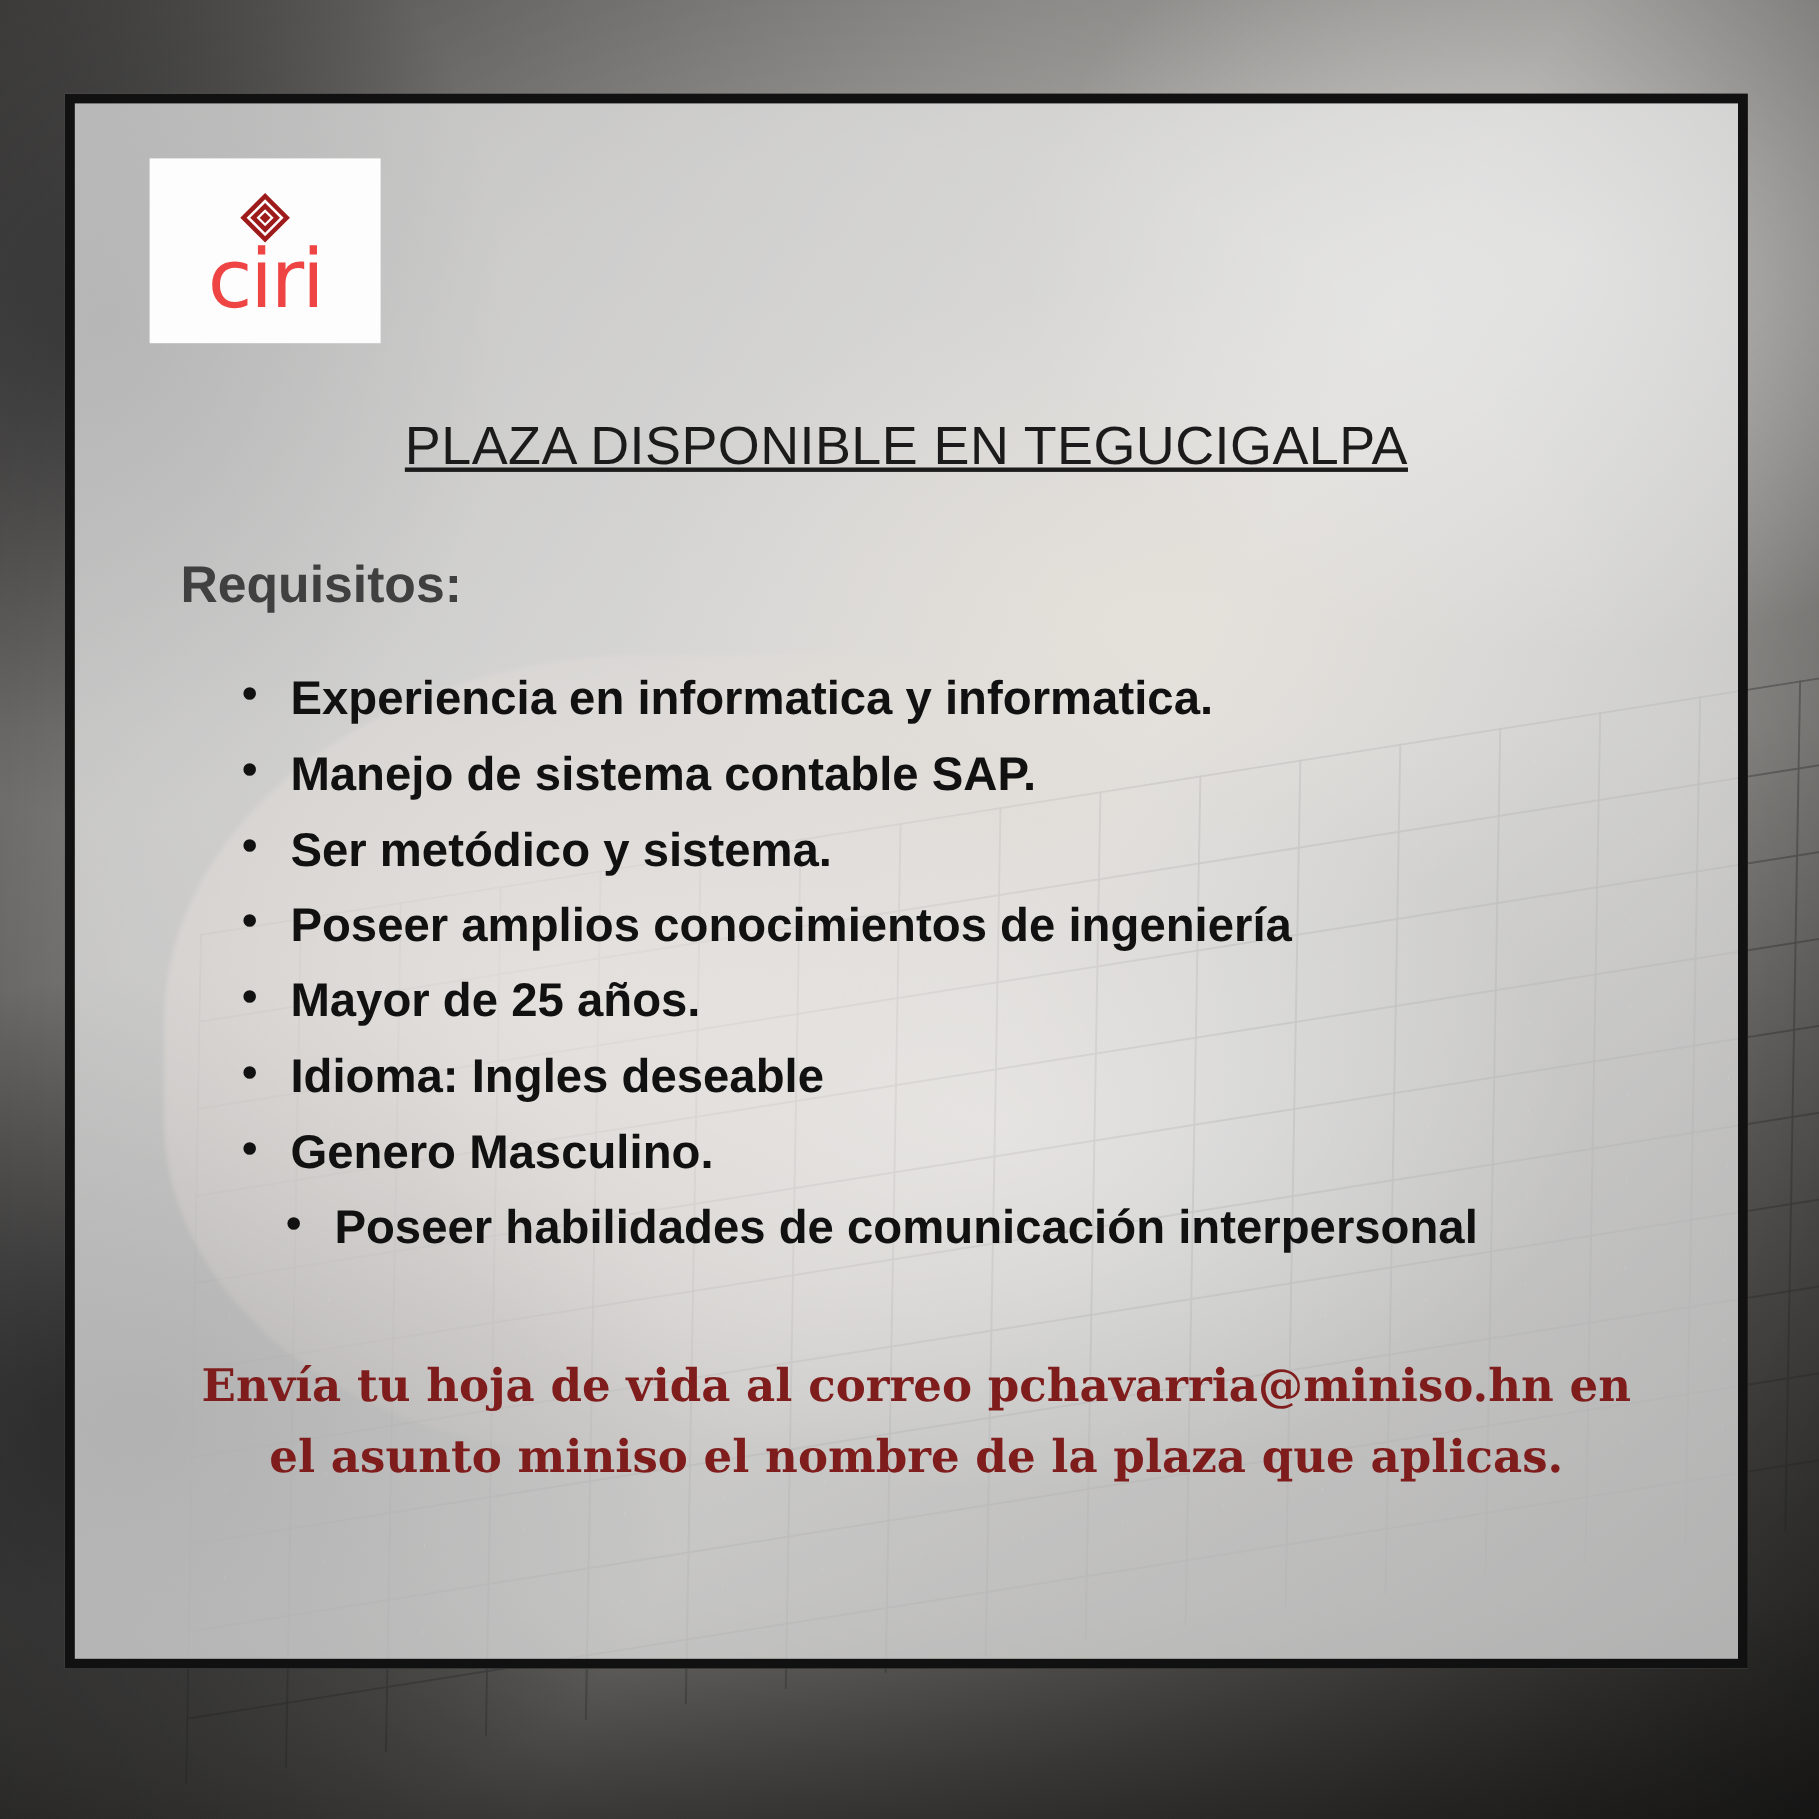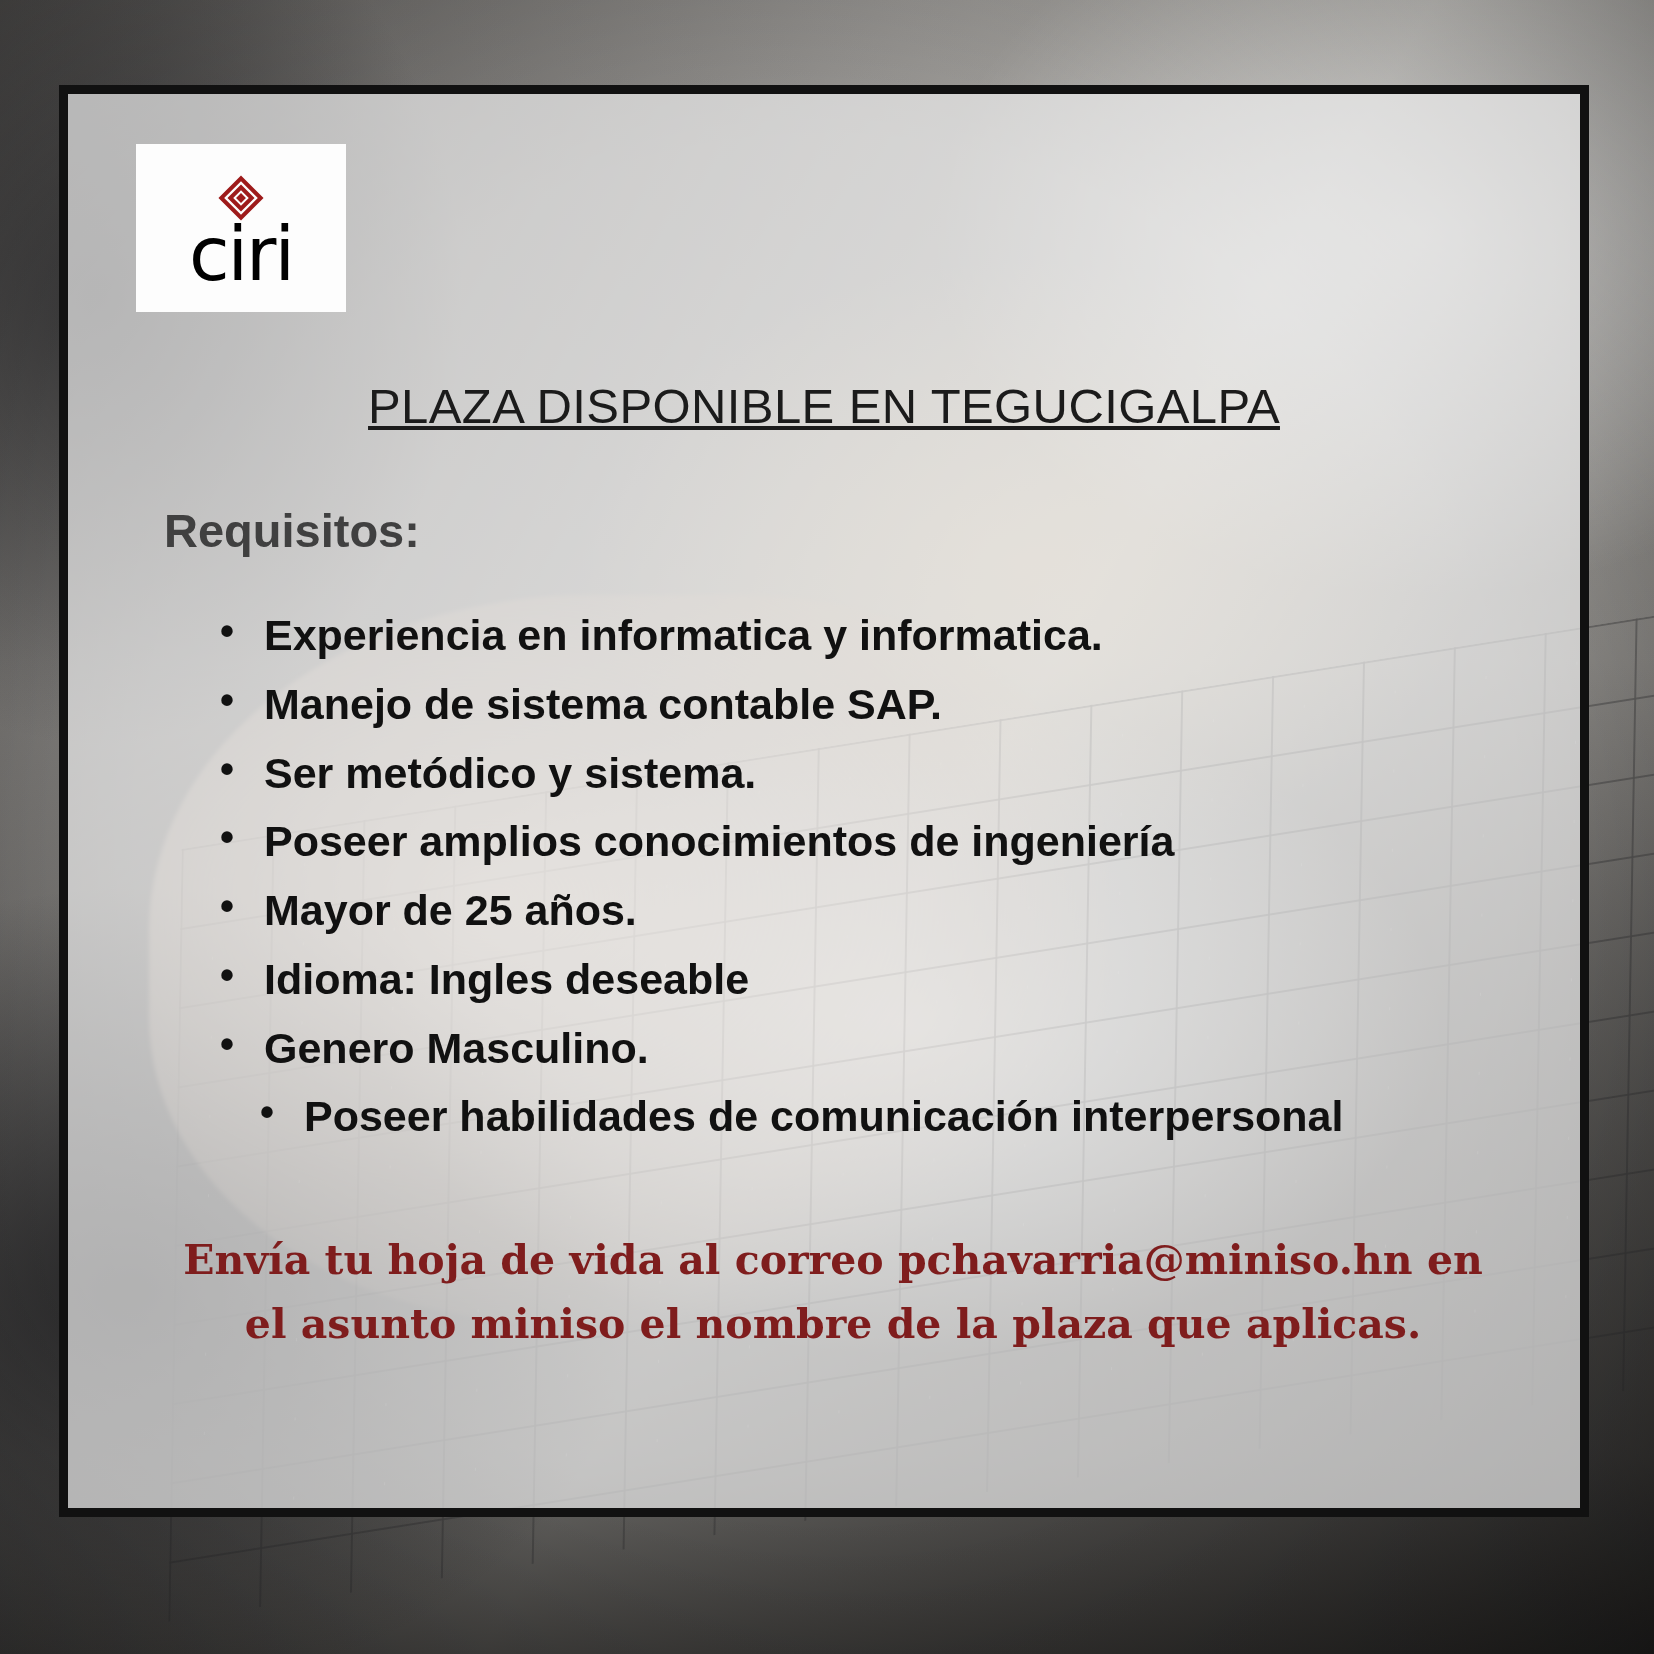--- a/index.html
+++ b/index.html
@@ -116,21 +116,21 @@
   .logo-mark {
     width: 58px;
     height: 58px;
     margin-bottom: -6px;
   }
   .logo-word {
     font-family: "DejaVu Sans", sans-serif;
     font-size: 74px;
     line-height: 0.9;
     letter-spacing: -2px;
-    color: #000000;
+    color: #ef4444;
     font-weight: 400;
   }
 
   
   .headline {
     position: absolute;
     left: 300px;
     top: 58px;
     width: 1160px;
     text-align: center;

